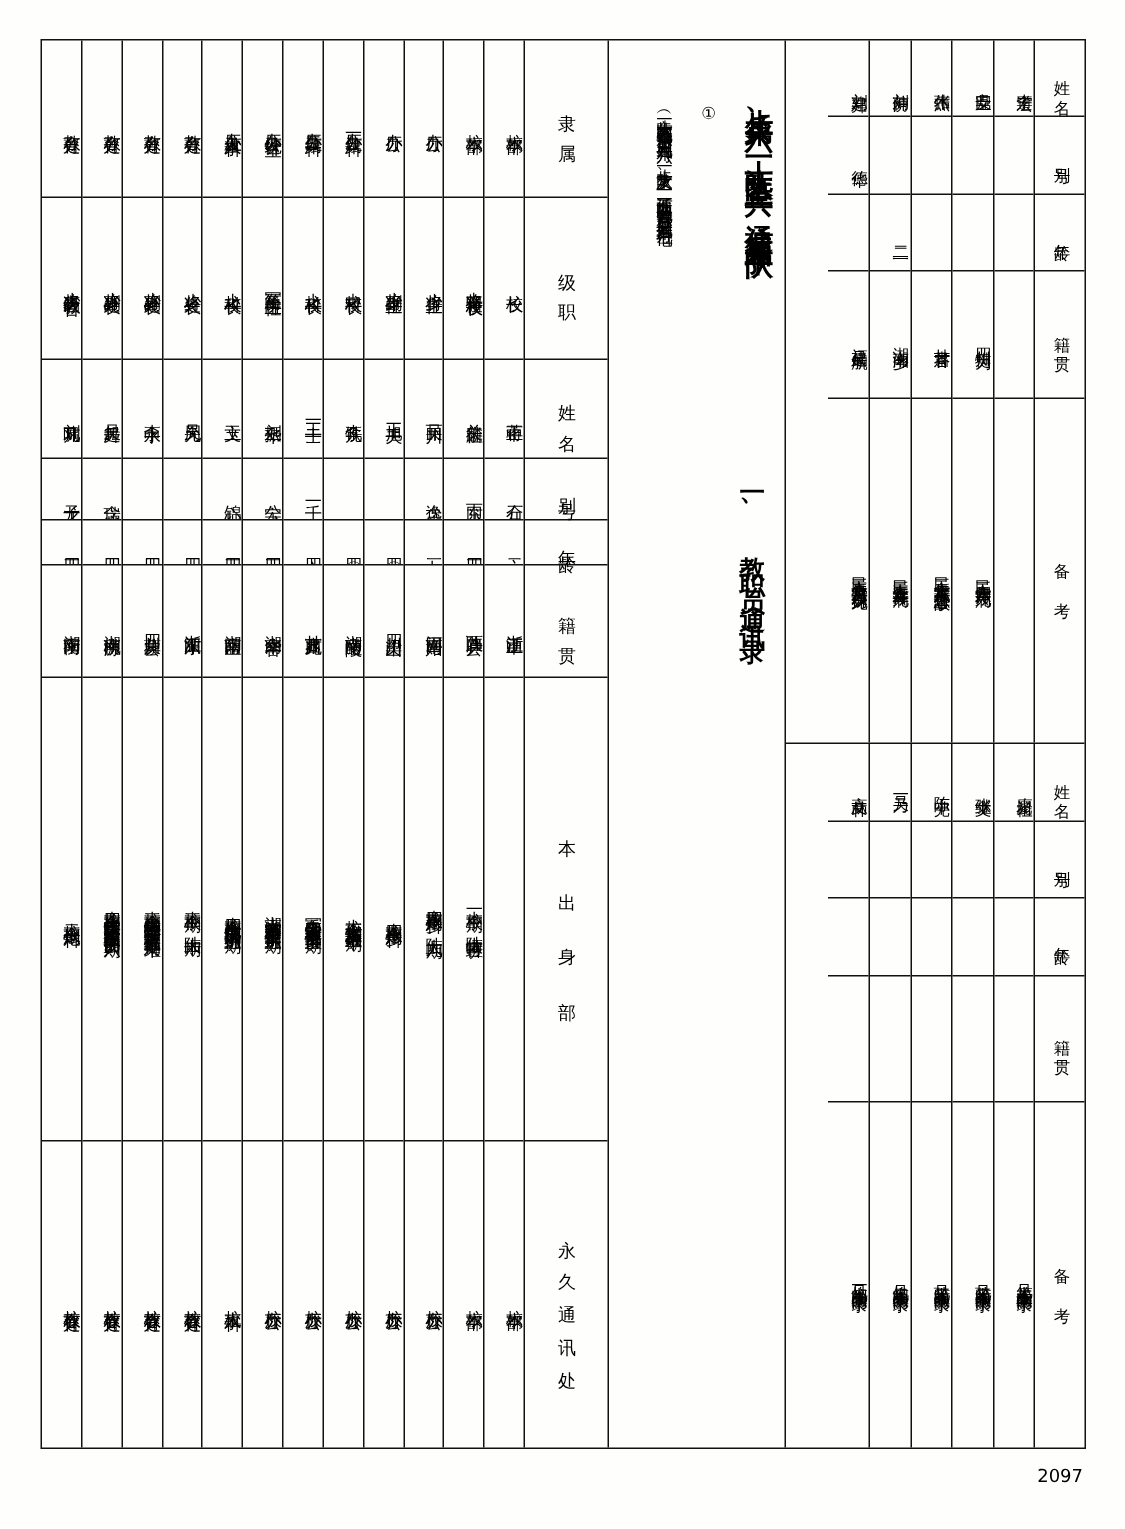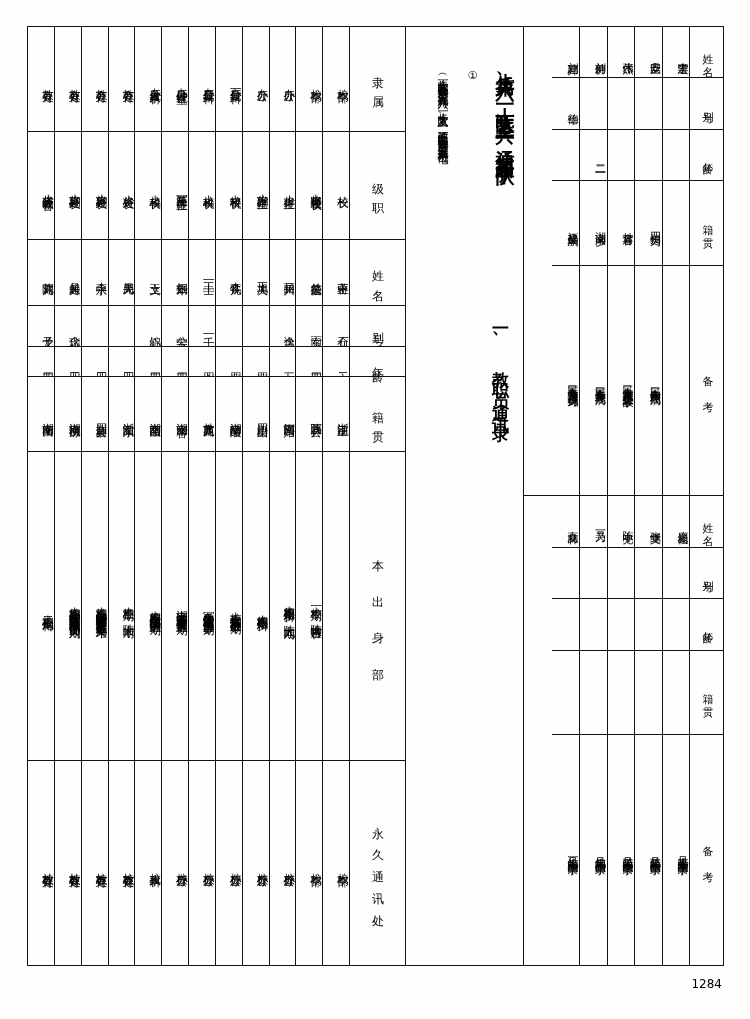--- a/index.html
+++ b/index.html
@@ -424,14 +424,14 @@
         <div class="cell h-alias v">子龙</div>
         <div class="cell h-age v">四三</div>
         <div class="cell h-native v">湖南衡阳</div>
         <div class="cell h-edu v small">本校二期炮科</div>
         <div class="cell h-addr v">校教育处</div>
       </div>
 
     </div>
   </div>
 
-  <div class="pageno">1284</div>
+  <div class="pageno">2097</div>
 </div>
 
 </body></html>

